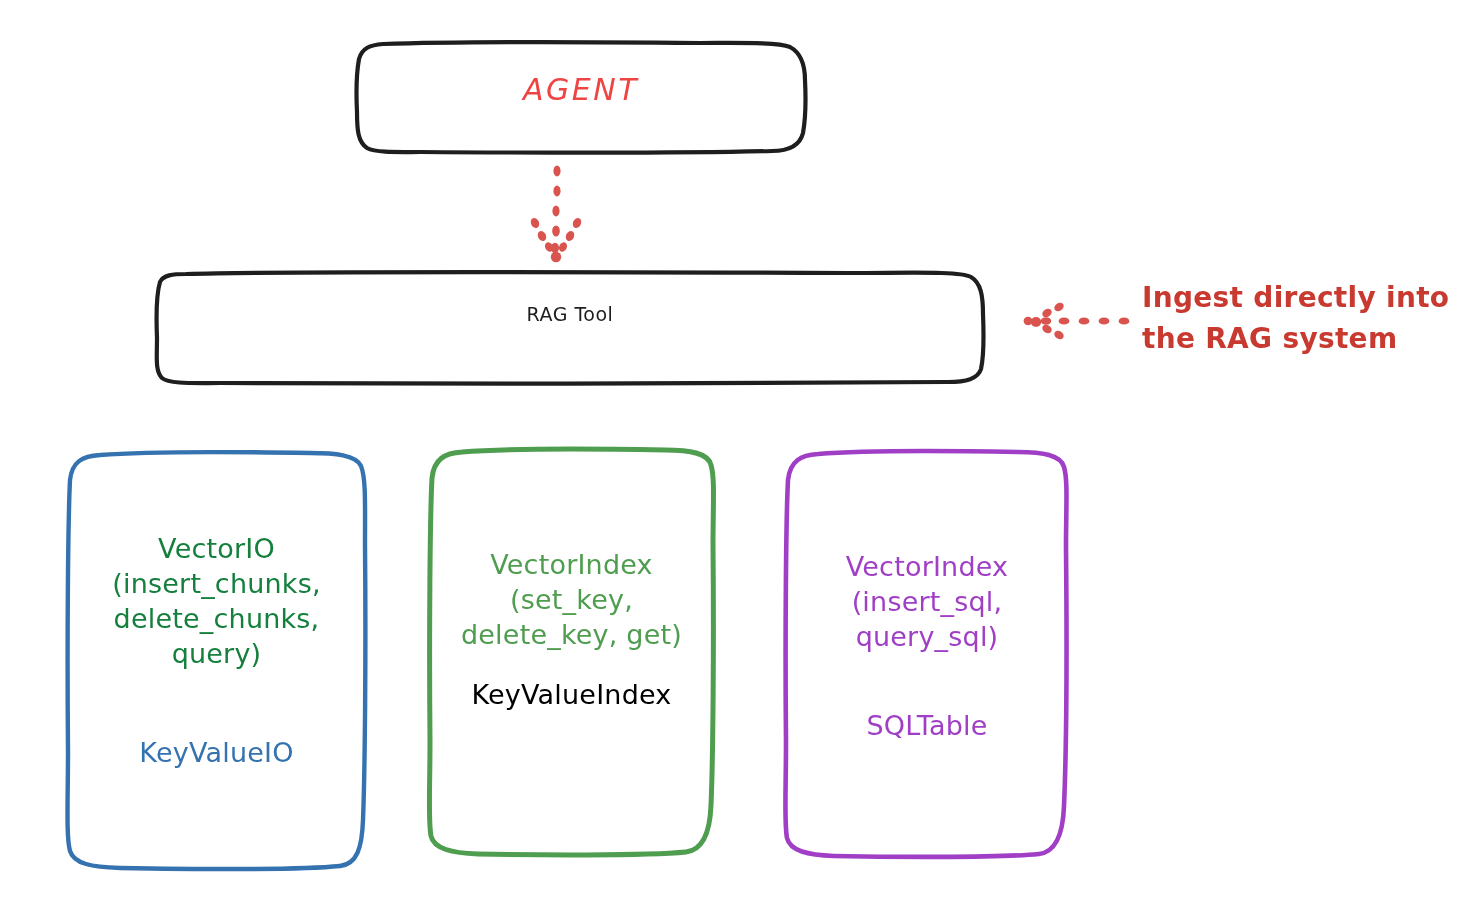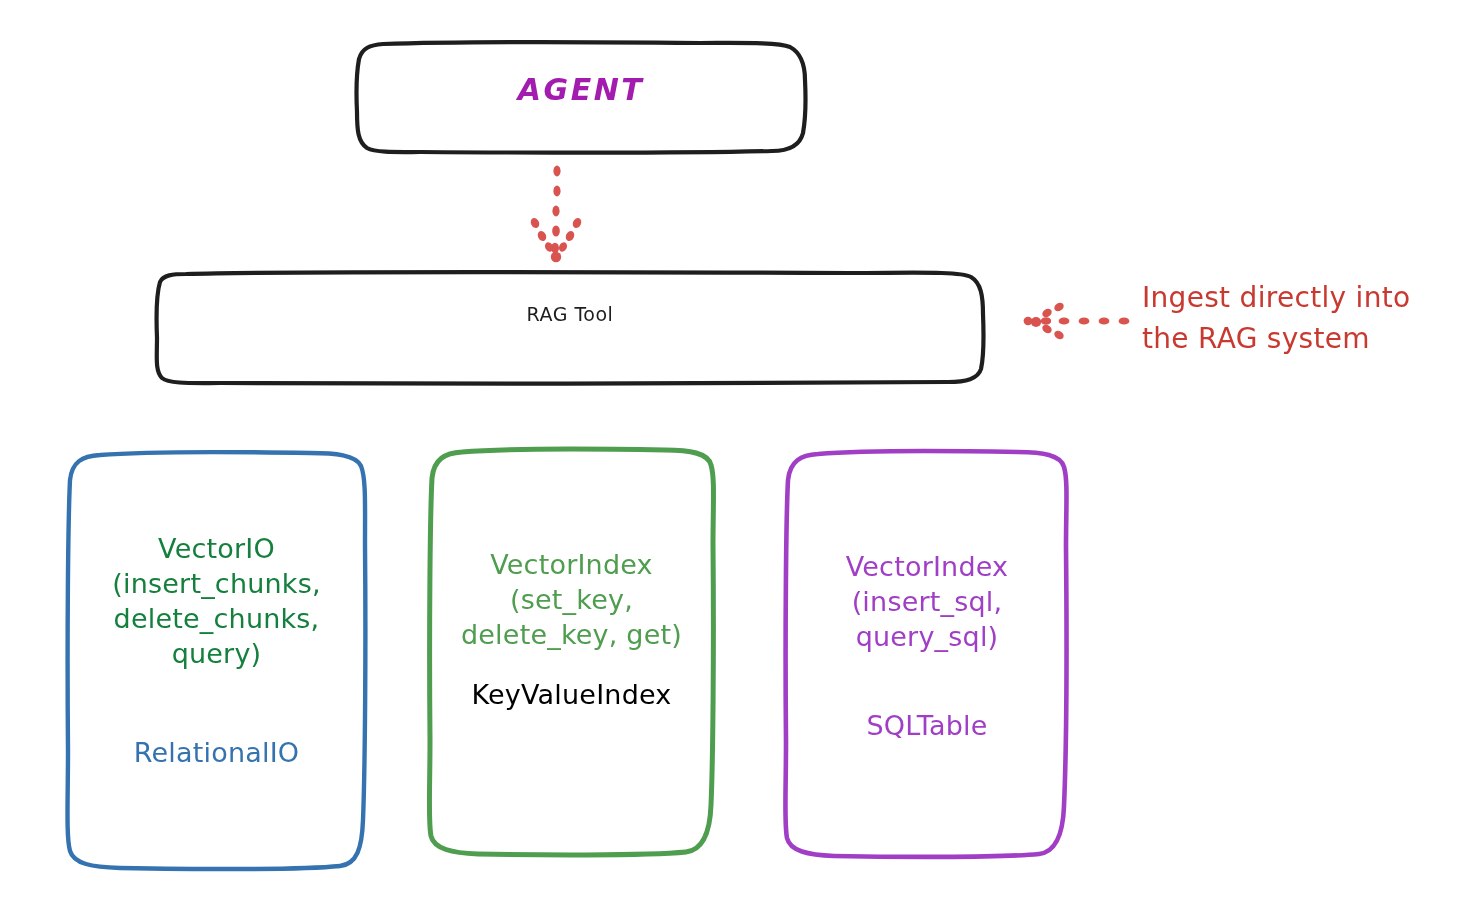--- a/index.html
+++ b/index.html
@@ -25,23 +25,23 @@
     position: absolute;
     text-align: center;
     white-space: pre-line;
     pointer-events: none;
   }
   #agent-label {
     left: 357px; top: 72px;
     width: 448px;
     font-size: 30px;
     font-style: italic;
-    font-weight: 700;
+    font-weight: 400;
     letter-spacing: 2.5px;
-    color: #a21caf;
+    color: #ef4444;
     font-family: "DejaVu Sans", sans-serif;
   }
   #ragtool-label {
     left: 157px; top: 303px;
     width: 826px;
     font-size: 19px;
     font-weight: 500;
     color: #1e1e1e;
     letter-spacing: 0.5px;
   }
@@ -64,21 +64,21 @@
   #relational-methods { left: 782px; top: 549px; width: 290px; color: #a03fc6; }
   #relational-index   { left: 782px; top: 708px; width: 290px; color: #a03fc6; }
 
   
   #ingest-note {
     position: absolute;
     left: 1142px; top: 278px;
     width: 330px;
     color: #c8392f;
     font-size: 28px;
-    font-weight: 400;
+    font-weight: 700;
     line-height: 1.45;
     text-align: left;
     white-space: pre-line;
     letter-spacing: 0.3px;
   }
 </style>
 </head>
 <body>
 
 <svg id="canvas" viewBox="0 0 1484 910" xmlns="http://www.w3.org/2000/svg">
@@ -188,21 +188,21 @@
 </svg>
 
 <div class="label" id="agent-label">AGENT</div>
 
 <div class="label" id="ragtool-label">RAG Tool</div>
 
 <div class="col-text" id="vector-methods">VectorIO
 (insert_chunks,
 delete_chunks,
 query)</div>
-<div class="col-text" id="vector-index">RelationalIO</div>
+<div class="col-text" id="vector-index">KeyValueIO</div>
 
 <div class="col-text" id="keyvalue-methods">VectorIndex
 (set_key,
 delete_key, get)</div>
 <div class="col-text" id="keyvalue-index">KeyValueIndex</div>
 
 <div class="col-text" id="relational-methods">VectorIndex
 (insert_sql,
 query_sql)</div>
 <div class="col-text" id="relational-index">SQLTable</div>

